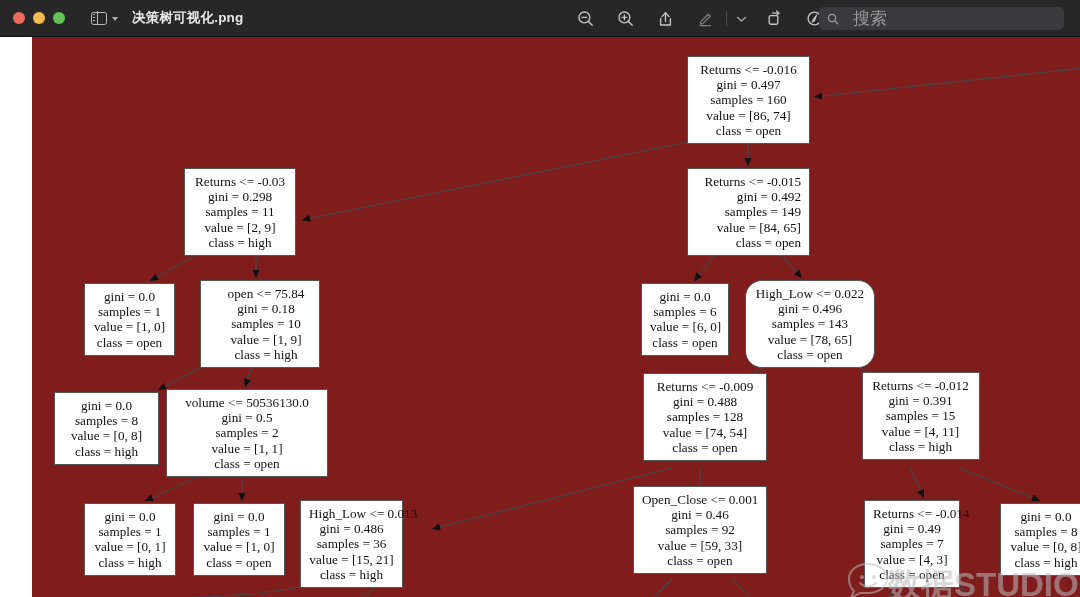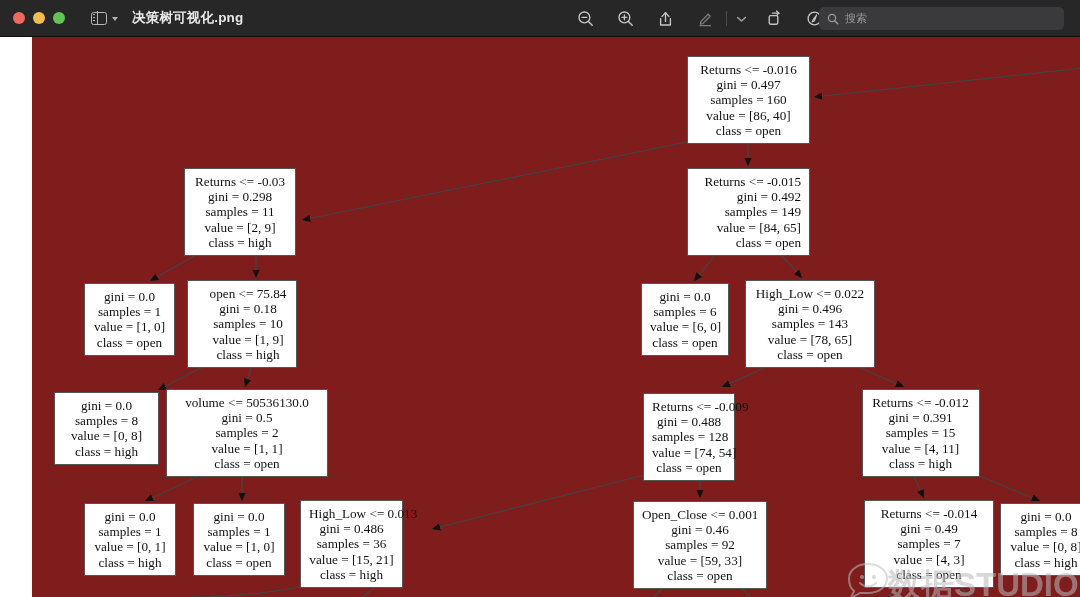--- a/index.html
+++ b/index.html
@@ -42,21 +42,21 @@
   .toolbar-icons{position:absolute;left:565px;top:0;height:37px;display:flex;align-items:center;gap:0px;}
   .tb{width:40px;height:37px;display:flex;align-items:center;justify-content:center;cursor:default;}
   .tb svg{display:block;}
   .divider{width:1px;height:15px;background:#4a4a4a;margin:0 1px;}
 
   .searchbox{
     position:absolute;right:16px;top:7px;width:245px;height:23px;
     background:#3a3a3c;border-radius:5px;
     display:flex;align-items:center;box-sizing:border-box;padding:0 8px;
   }
-  .searchbox .ph{color:#9b9b9b;font-size:11px;margin-left:6px;}
+  .searchbox .ph{color:#9b9b9b;font-size:17px;margin-left:14px;}
 
   
   .canvas{
     position:absolute;left:0;top:37px;width:1080px;height:560px;
     background:#7f1d1d;overflow:hidden;margin-left:32px;
   }
   #tree-svg{position:absolute;left:0;top:0;}
 
   .node{
     position:absolute;
@@ -218,21 +218,21 @@
         <line x1="872" y1="542" x2="856" y2="560"></line>
         <line x1="920" y1="542" x2="938" y2="560"></line>
       </g>
     </svg>
 
     <div id="node-layer">
         <div class="node" style="left: 655px; top: 19px; width: 123px; min-height: 79px;">
           <div>Returns &lt;= -0.016</div>
           <div>gini = 0.497</div>
           <div>samples = 160</div>
-          <div>value = [86, 40]</div>
+          <div>value = [86, 74]</div>
           <div>class = open</div>
         </div>
         <div class="node" style="left: 152px; top: 131px; width: 112px; min-height: 79px; font-family: Liberation Serif, serif;">
           <div>Returns &lt;= -0.03</div>
           <div>gini = 0.298</div>
           <div>samples = 11</div>
           <div>value = [2, 9]</div>
           <div>class = high</div>
         </div>
         <div class="node" style="left: 655px; top: 131px; width: 123px; min-height: 79px; text-align: right;">
@@ -241,61 +241,61 @@
           <div>samples = 149</div>
           <div>value = [84, 65]</div>
           <div>class = open</div>
         </div>
         <div class="node" style="left: 52px; top: 246px; width: 91px; min-height: 64px;">
           <div>gini = 0.0</div>
           <div>samples = 1</div>
           <div>value = [1, 0]</div>
           <div>class = open</div>
         </div>
-        <div class="node" style="left: 155px; top: 243px; width: 110px; min-height: 79px; padding-left: 20px;">
+        <div class="node" style="left: 168px; top: 243px; width: 120px; min-height: 79px; padding-left: 20px;">
           <div>open &lt;= 75.84</div>
           <div>gini = 0.18</div>
           <div>samples = 10</div>
           <div>value = [1, 9]</div>
           <div>class = high</div>
         </div>
         <div class="node" style="left: 609px; top: 246px; width: 88px; min-height: 64px;">
           <div>gini = 0.0</div>
           <div>samples = 6</div>
           <div>value = [6, 0]</div>
           <div>class = open</div>
         </div>
-        <div class="node" style="left: 713px; top: 243px; width: 130px; min-height: 79px;">
+        <div class="node" style="left: 713px; top: 243px; width: 130px; min-height: 79px; border-radius: 17px;">
           <div>High_Low &lt;= 0.022</div>
           <div>gini = 0.496</div>
           <div>samples = 143</div>
           <div>value = [78, 65]</div>
           <div>class = open</div>
         </div>
         <div class="node" style="left: 22px; top: 355px; width: 105px; min-height: 64px;">
           <div>gini = 0.0</div>
           <div>samples = 8</div>
           <div>value = [0, 8]</div>
           <div>class = high</div>
         </div>
         <div class="node" style="left: 134px; top: 352px; width: 162px; min-height: 79px;">
           <div>volume &lt;= 50536130.0</div>
           <div>gini = 0.5</div>
           <div>samples = 2</div>
           <div>value = [1, 1]</div>
           <div>class = open</div>
         </div>
-        <div class="node" style="left: 611px; top: 356px; width: 92px; min-height: 79px;">
+        <div class="node" style="left: 611px; top: 336px; width: 124px; min-height: 79px;">
           <div>Returns &lt;= -0.009</div>
           <div>gini = 0.488</div>
           <div>samples = 128</div>
           <div>value = [74, 54]</div>
           <div>class = open</div>
         </div>
-        <div class="node" style="left: 830px; top: 352px; width: 118px; min-height: 79px; padding-left: 7px;">
+        <div class="node" style="left: 830px; top: 335px; width: 118px; min-height: 79px; padding-left: 7px;">
           <div>Returns &lt;= -0.012</div>
           <div>gini = 0.391</div>
           <div>samples = 15</div>
           <div>value = [4, 11]</div>
           <div>class = high</div>
         </div>
         <div class="node" style="left: 52px; top: 466px; width: 92px; min-height: 64px;">
           <div>gini = 0.0</div>
           <div>samples = 1</div>
           <div>value = [0, 1]</div>
@@ -307,28 +307,28 @@
           <div>value = [1, 0]</div>
           <div>class = open</div>
         </div>
         <div class="node" style="left: 268px; top: 463px; width: 103px; min-height: 79px;">
           <div>High_Low &lt;= 0.013</div>
           <div>gini = 0.486</div>
           <div>samples = 36</div>
           <div>value = [15, 21]</div>
           <div>class = high</div>
         </div>
-        <div class="node" style="left: 601px; top: 464px; width: 134px; min-height: 79px;">
+        <div class="node" style="left: 601px; top: 449px; width: 134px; min-height: 79px;">
           <div>Open_Close &lt;= 0.001</div>
           <div>gini = 0.46</div>
           <div>samples = 92</div>
           <div>value = [59, 33]</div>
           <div>class = open</div>
         </div>
-        <div class="node" style="left: 832px; top: 463px; width: 130px; min-height: 79px;">
+        <div class="node" style="left: 832px; top: 463px; width: 96px; min-height: 79px;">
           <div>Returns &lt;= -0.014</div>
           <div>gini = 0.49</div>
           <div>samples = 7</div>
           <div>value = [4, 3]</div>
           <div>class = open</div>
         </div>
         <div class="node" style="left: 968px; top: 466px; width: 92px; min-height: 64px;">
           <div>gini = 0.0</div>
           <div>samples = 8</div>
           <div>value = [0, 8]</div>

